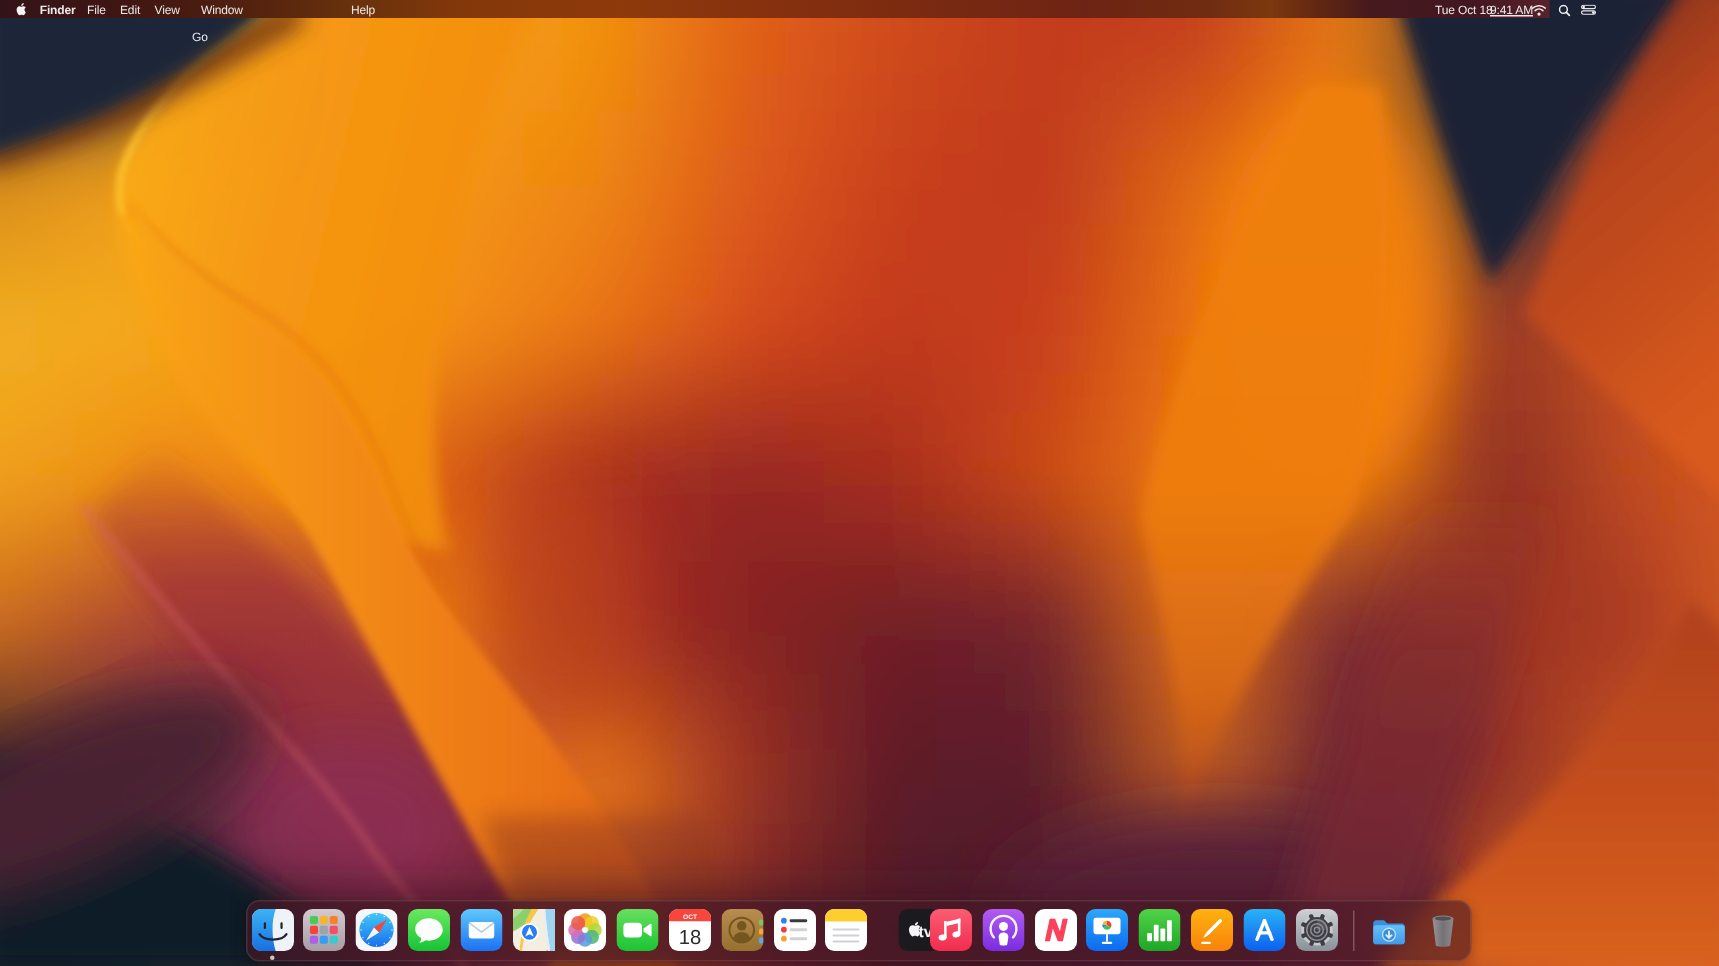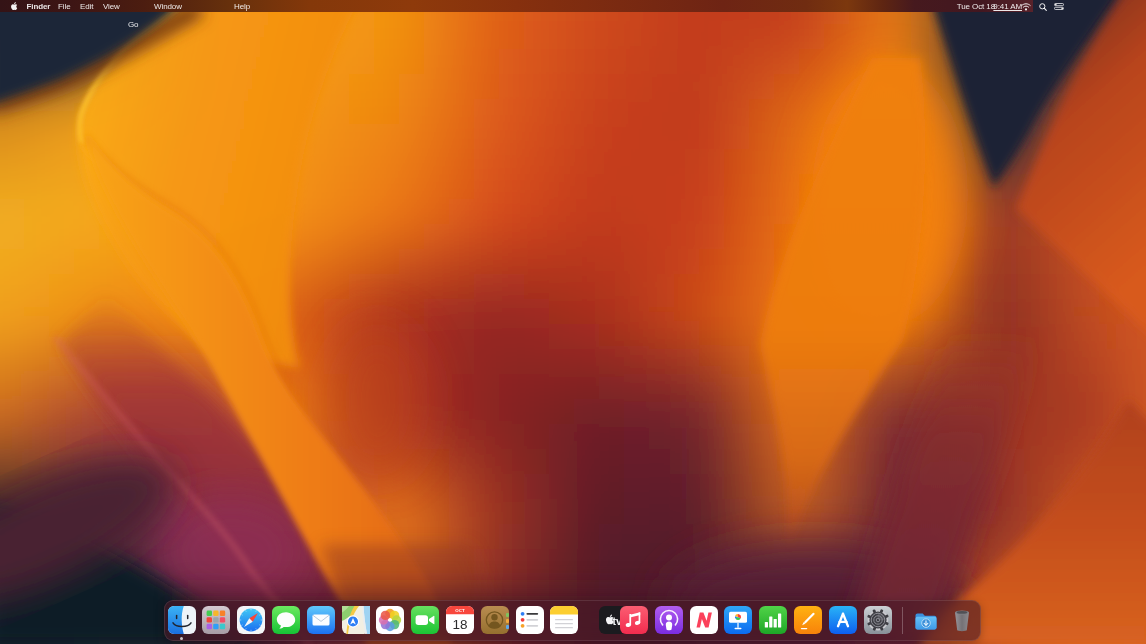--- a/index.html
+++ b/index.html
@@ -1624,21 +1624,21 @@
 </svg>
 <div id="menubar">
 <svg style="position:absolute;left:9.5px;top:2px" width="8" height="9" viewBox="0 0 8 9">
       <path fill="rgba(255,255,255,0.95)" d="M5.4,1.4C5.1,1.8 4.6,2 4.2,2C4.1,1.5 4.3,1 4.6,0.7C4.9,0.3 5.4,0.1 5.8,0C5.9,0.5 5.7,1 5.4,1.4z M6.3,4.5c0-1 0.8-1.5 0.85-1.55C6.7,2.3 6,2.2 5.7,2.2C5.1,2.2 4.6,2.55 4.3,2.55C4,2.55 3.5,2.2 3,2.2C2.3,2.2 1.7,2.6 1.4,3.2C0.7,4.4 1.2,6.1 1.9,7.1C2.2,7.6 2.6,8.1 3.1,8.1C3.55,8.1 3.75,7.8 4.3,7.8C4.85,7.8 5.05,8.1 5.55,8.1C6.05,8.1 6.4,7.6 6.7,7.1C7.05,6.55 7.2,6 7.2,6S6.3,5.7 6.3,4.5z"></path>
     </svg>
 <span class="mi" style="left:26.5px;font-weight:bold;">Finder</span>
 <span class="mi" style="left:58px;text-align:center;">File</span>
 <span class="mi" style="left:80px;">Edit</span>
 <span class="mi" style="left:103px;">View</span>
 <span class="mi" style="left:128px;margin-top:18px;">Go</span>
-<span class="mi" style="left:154px;">Window</span>
+<span class="mi" style="left:134px;">Window</span>
 <span class="mi" style="left:198px;margin-left:36px;">Help</span>
 <svg style="position:absolute;left:1021px;top:2.5px" width="10" height="8" viewBox="0 0 10 8">
       <g fill="none" stroke="rgba(255,255,255,0.92)" stroke-width="1" stroke-linecap="round">
         <path d="M0.8,2.4 C3.2,0.2 6.8,0.2 9.2,2.4"></path>
         <path d="M2.4,4.1 C3.9,2.7 6.1,2.7 7.6,4.1"></path>
       </g>
       <circle cx="5" cy="6.4" r="1.1" fill="rgba(255,255,255,0.92)"></circle>
     </svg>
 <svg style="position:absolute;left:1039px;top:2.5px" width="8" height="8" viewBox="0 0 8 8">
       <circle cx="3.3" cy="3.3" r="2.6" fill="none" stroke="rgba(255,255,255,0.92)" stroke-width="1"></circle>

